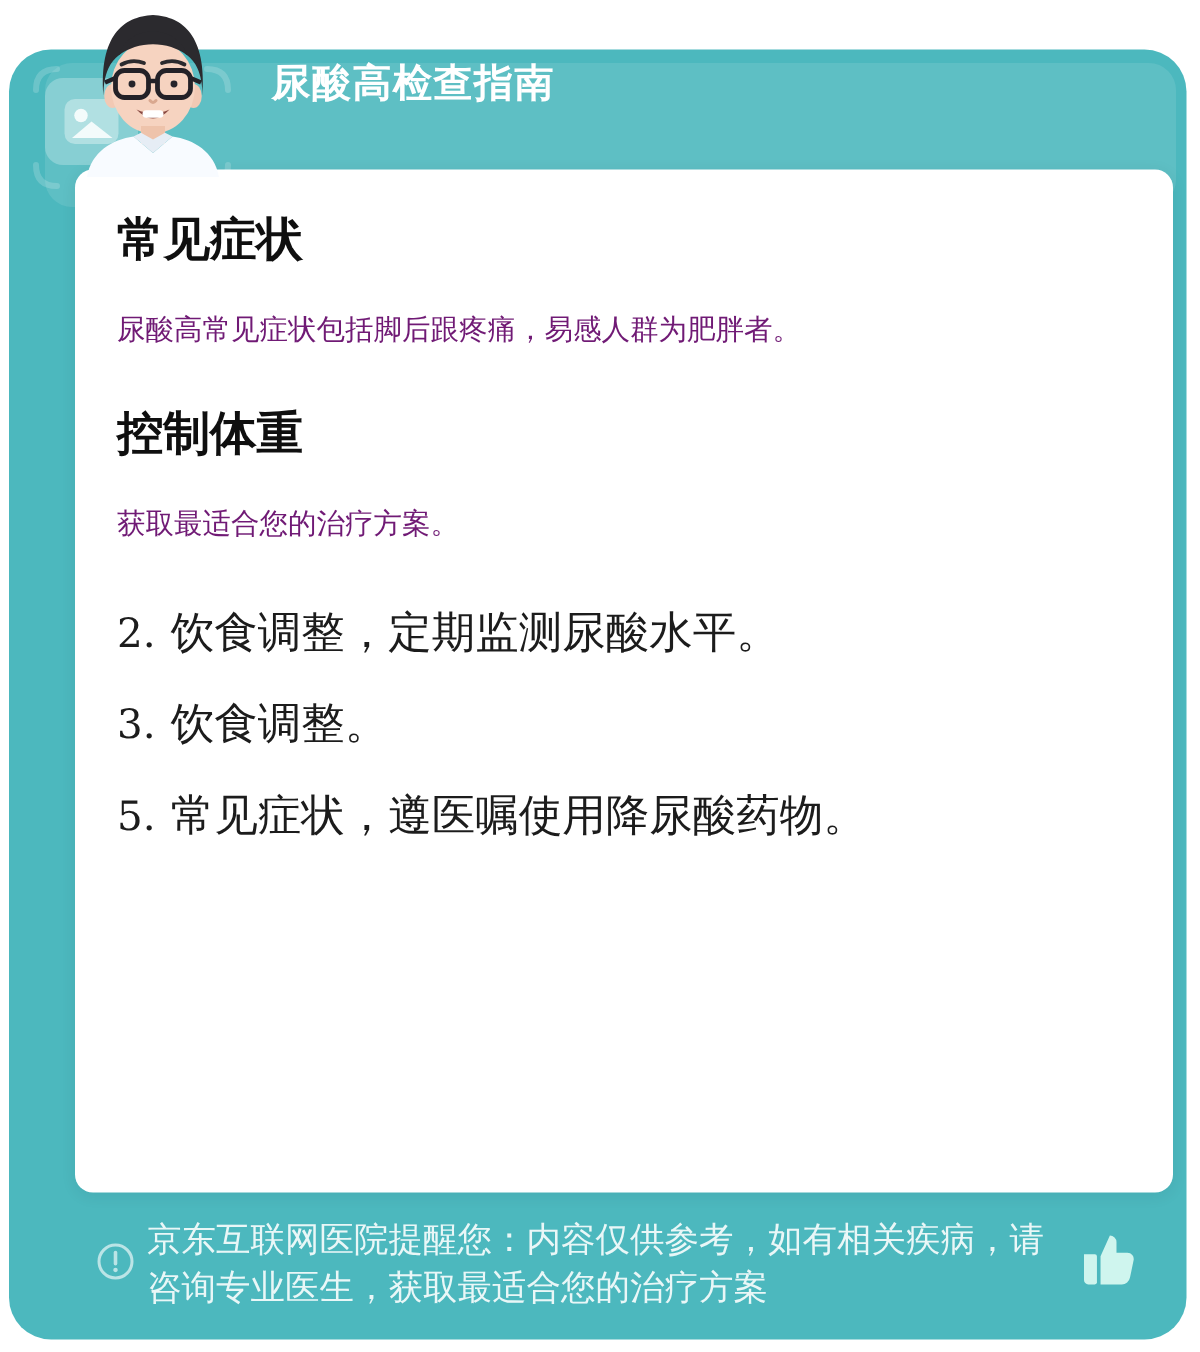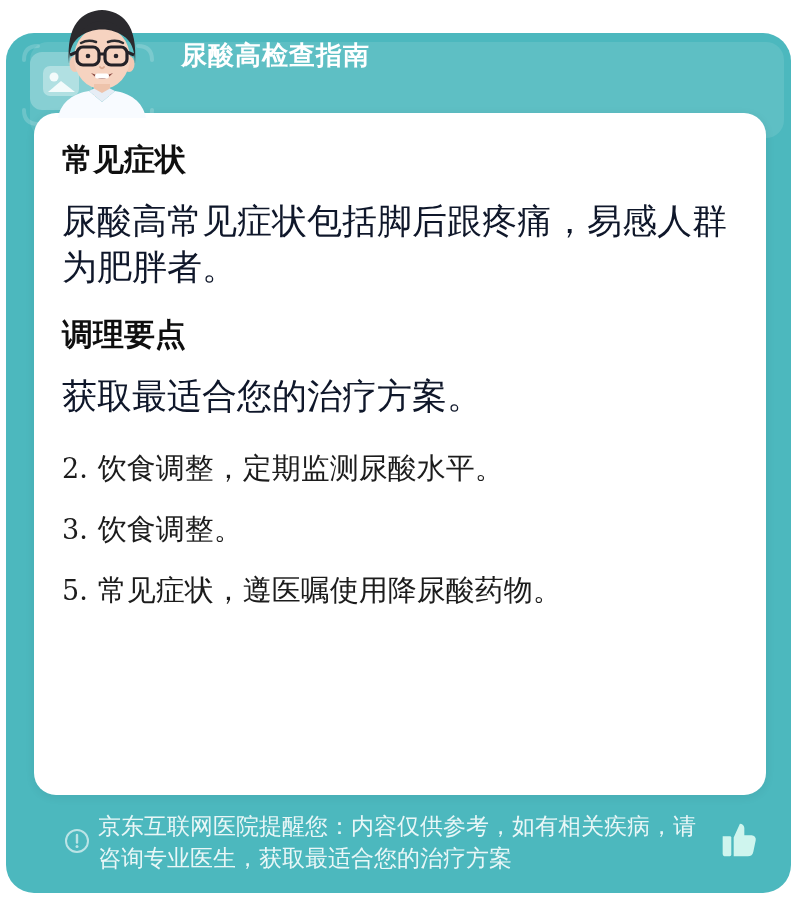--- a/index.html
+++ b/index.html
@@ -16,26 +16,26 @@
   
   .photo-badge{position:absolute;left:30px;top:52px;width:62px;height:58px;
                background:rgba(255,255,255,0.26);border-radius:12px;z-index:3;
                display:flex;align-items:center;justify-content:center;}
   
   .avatar{position:absolute;left:42px;top:6px;width:120px;height:112px;z-index:6;}
   
   .page-title{position:absolute;left:154px;top:38px;z-index:5;
               font-size:26px;font-weight:bold;color:#ffffff;letter-spacing:1px;margin-left:27px;}
   
-  .card{position:absolute;left:34px;top:113px;width:732px;height:682px;
-        background:#ffffff;border-radius:22px;z-index:4;
+  .card{position:absolute;left:50px;top:113px;width:732px;height:682px;
+        background:#ffffff;border-radius:12px;z-index:4;
         box-shadow:0 2px 10px rgba(0,40,45,0.08);box-sizing:border-box;
         padding:24px 28px 0 28px;}
   .card h2{font-size:31px;font-weight:bold;color:#0f0f0f;margin:4px 0 18px 0;line-height:1.25;}
-  .card p{font-size:35px;color:#0f172a;margin:0 0 26px 0;line-height:46px;}
+  .card p{font-size:19px;color:#701a75;margin:0 0 26px 0;line-height:46px;font-family:Liberation Mono, monospace;}
   .olist{margin:6px 0 0 0;}
   .olist .li{font-size:29px;color:#1c1c1c;line-height:46px;margin-bottom:14px;}
   .olist .num{font-family:"DejaVu Serif",serif;font-size:27px;margin-right:10px;}
   
   .footer{position:absolute;left:64px;top:810px;width:650px;z-index:5;
           display:flex;align-items:center;}
   .footer .info-wrap{flex:0 0 34px;margin-top:2px;}
   .footer .disclaimer{font-size:23px;line-height:32px;color:rgba(255,255,255,0.88);}
   .thumb{position:absolute;left:714px;top:816px;width:48px;height:46px;z-index:5;cursor:pointer;}
 </style>
@@ -86,21 +86,21 @@
     <path d="M16,112 C19,95 33,87 47,85 L60,96 L73,85 C87,87 101,95 104,112 Z" fill="#f8fbff"></path>
     <path d="M47,85 L60,96 L73,85 L68,82.5 L60,87 L52,82.5 Z" fill="#e6edf5"></path>
   </svg>
 
   <div class="page-title">尿酸高检查指南</div>
 
   <div class="card">
     <h2>常见症状</h2>
     <p>尿酸高常见症状包括脚后跟疼痛，易感人群为肥胖者。</p>
 
-    <h2>调理要点</h2>
+    <h2>控制体重</h2>
     <p>获取最适合您的治疗方案。</p>
 
     <div class="olist">
       <div class="li">
         <span class="num">2.</span><span>饮食调整，定期监测尿酸水平。</span>
       </div>
       <div class="li">
         <span class="num">3.</span><span>饮食调整。</span>
       </div>
       <div class="li">

